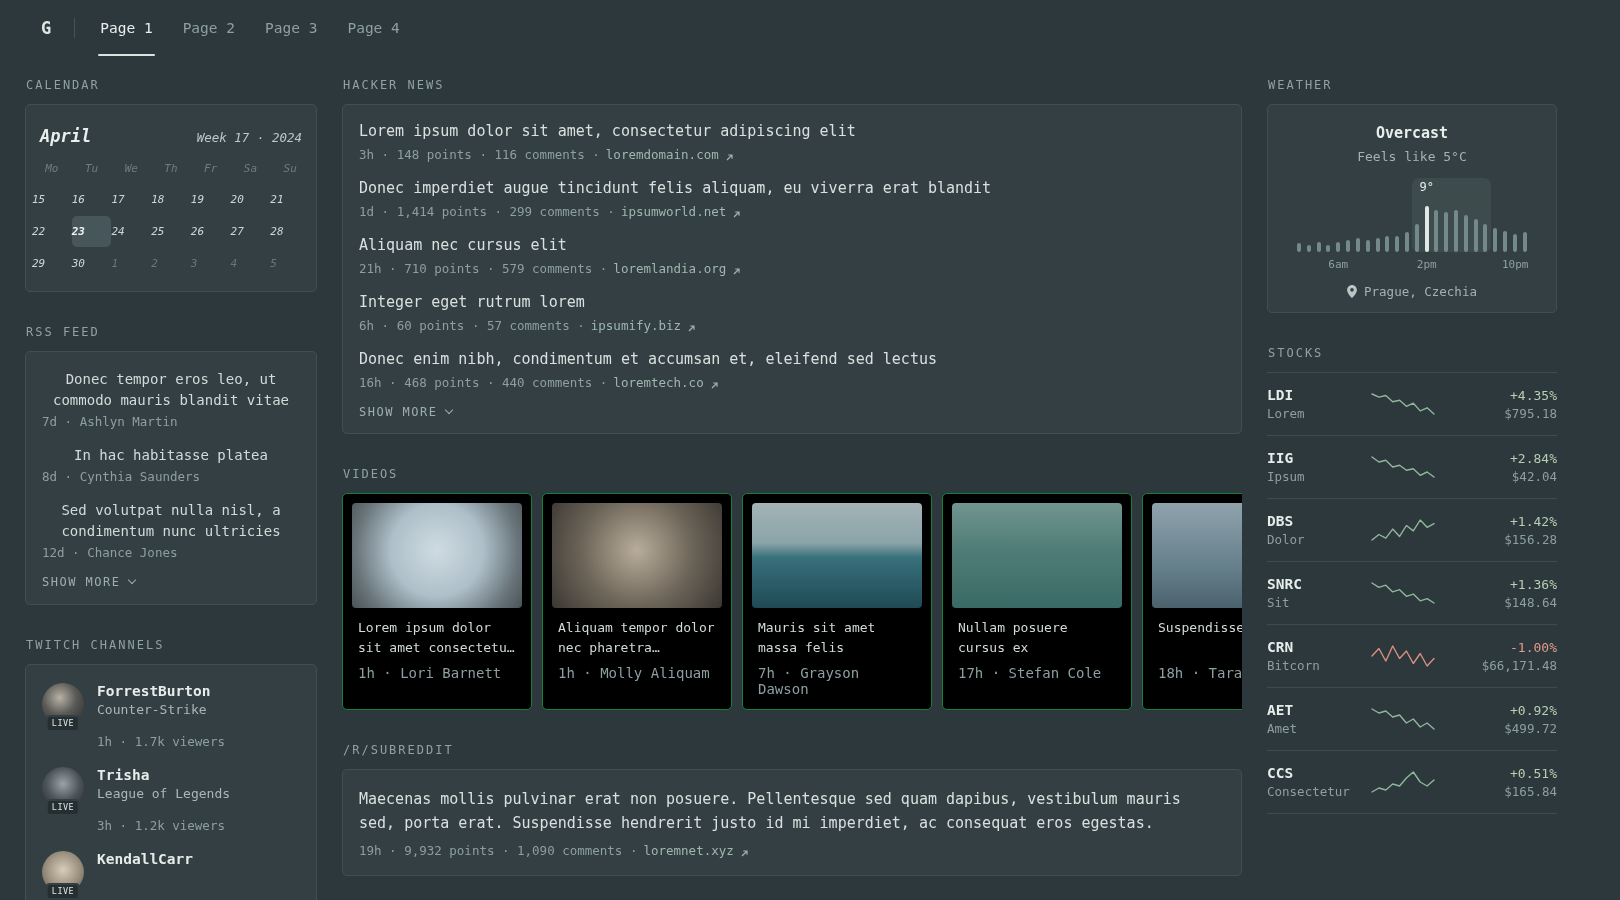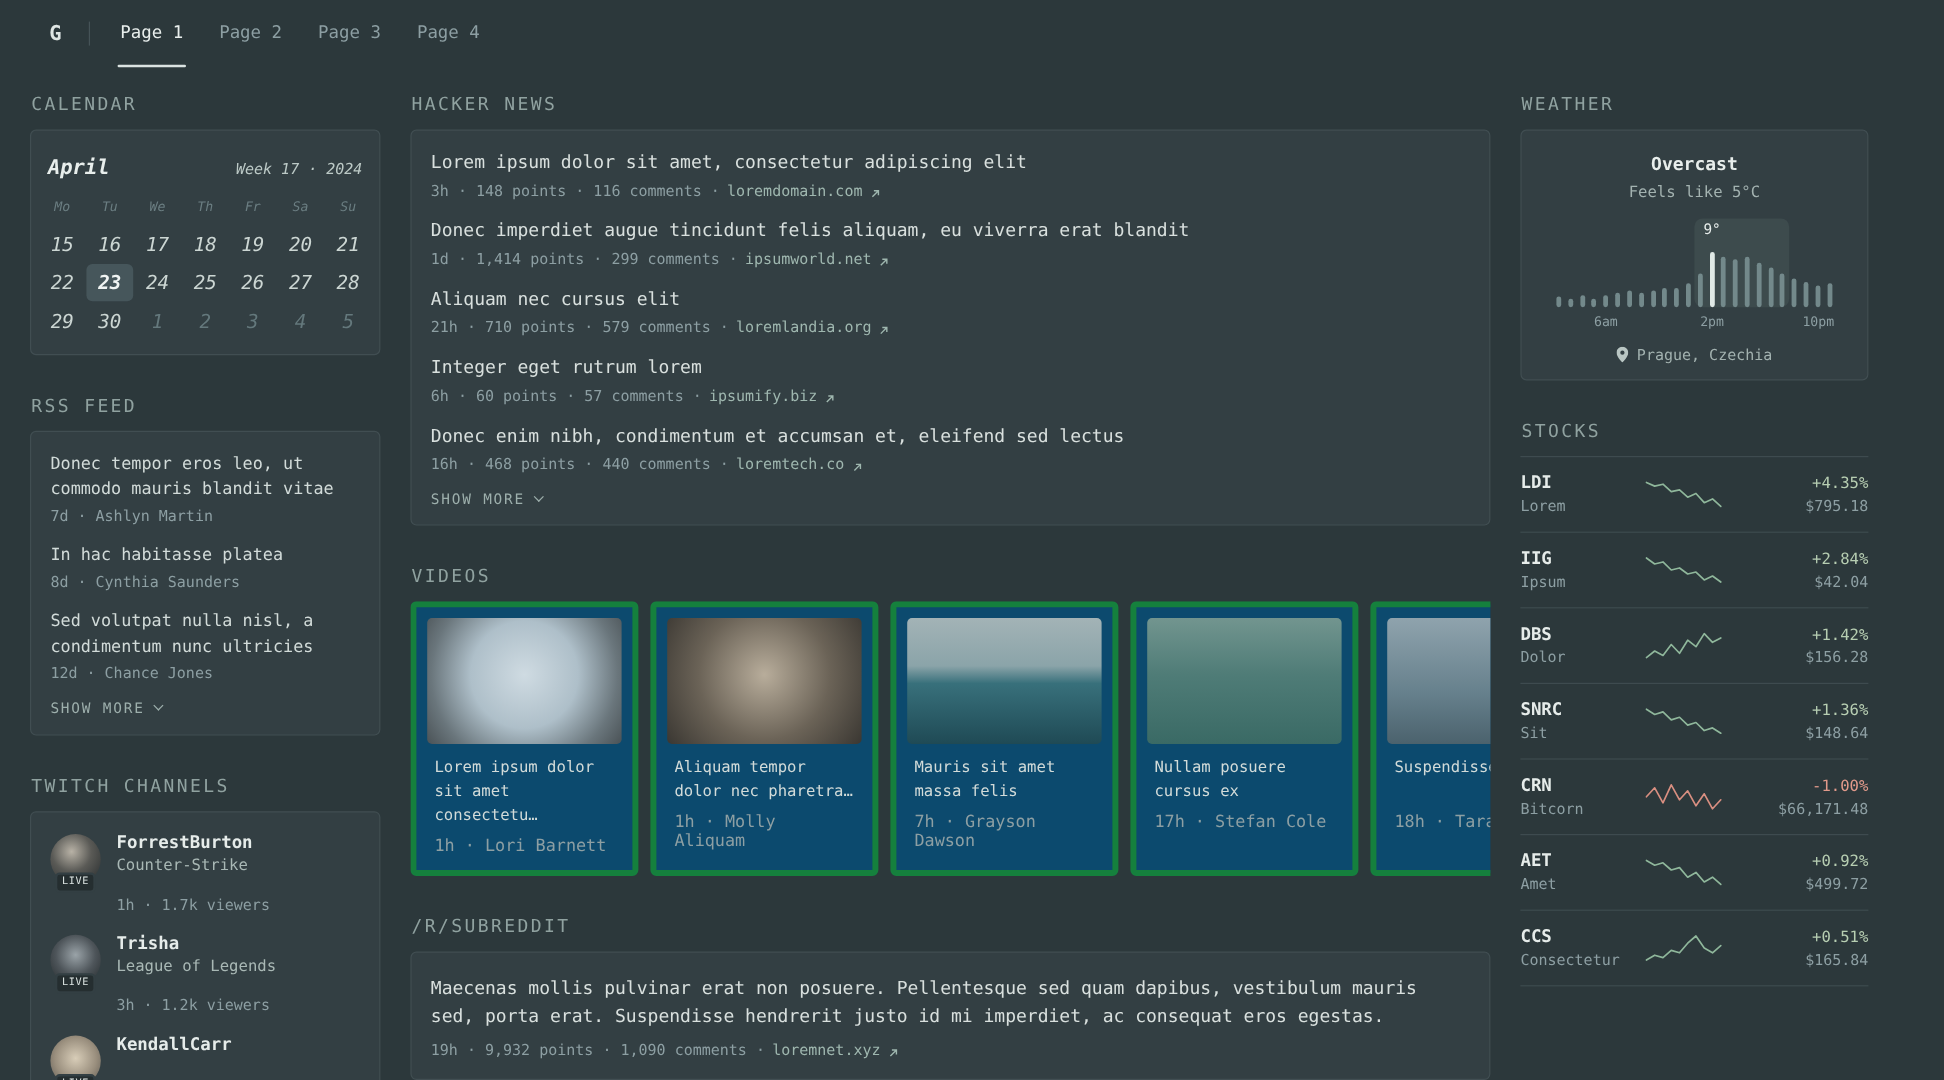--- a/index.html
+++ b/index.html
@@ -16,38 +16,38 @@
   .logo { display:flex; align-items:center; font-size:17px; font-weight:bold; color:#dfe6e4; margin-right:23px; }
   .topbar-divider { width:1px; height:20px; background:#455357; align-self:center; margin-right:23px; }
   .tabs { display:flex; gap:26px; }
   .tab { display:flex; align-items:center; position:relative; padding:0 2px; font-size:14.5px; color:#8d9fa3; cursor:pointer; }
   .tab.active { color:#e8eeec; }
   .tab.active::after { content:""; position:absolute; left:0; right:0; bottom:0; height:2px; background:#dbe3e1; border-radius:1px; }
 
   
   .content { display:grid; grid-template-columns:292px 900px 290px; column-gap:25px; padding:22px 0 0 25px; align-items:start; }
   .widget { margin-bottom:33px; }
-  .widget-title { font-size:15px; letter-spacing:2px; color:#90a2a0; margin:0 0 12px 1px; }
+  .widget-title { font-size:12px; letter-spacing:2px; color:#90a2a0; margin:0 0 12px 1px; }
   .card { background:#333f43; border:1px solid #414e52; border-radius:5px; }
 
   
   .cal-card { padding:15px 6px 12px;font-style:italic; }
   .cal-head { display:flex; justify-content:space-between; align-items:baseline; padding:6px 8px 12px; }
   .cal-month { font-size:17px; font-weight:bold; color:#e8eeec; }
   .cal-week { font-size:12.5px; color:#bcc9c6; }
   .cal-grid { display:grid; grid-template-columns:repeat(7,1fr); row-gap:1px; }
   .dow { text-align:center; font-size:11px; color:#6b7e82; padding:4px 0 9px; }
-  .day { text-align:center; font-size:16px; height:31px; line-height:31px; color:#ccd6d3; border-radius:5px; }
+  .day { text-align:left; font-size:11px; height:31px; line-height:31px; color:#ccd6d3; border-radius:5px; }
   .day.out { color:#64787c; }
   .day.sel { background:#46565b; color:#f0f4f3; font-weight:bold; }
 
   
   .rss-card { padding:17px 16px 15px; }
   .rss-item + .rss-item { margin-top:16px; }
-  .rss-title { font-size:14px; line-height:21px; color:#d2dbd9; }
+  .rss-title { font-size:14px; line-height:21px; color:#d2dbd9;text-align:center; }
   .rss-meta { font-size:12.5px; color:#8d9fa3; margin-top:3px; }
   .show-more { margin-top:15px; display:flex; align-items:center; gap:8px; font-size:12px; letter-spacing:1.5px; color:#9dafac; cursor:pointer;text-align:center; }
   .chev { width:6px; height:6px; border-right:1.4px solid currentColor; border-bottom:1.4px solid currentColor; transform:rotate(45deg); margin-top:-4px; display:inline-block; }
 
   
   .tw-card { padding:18px 16px; }
   .tw-item { display:flex; gap:13px; align-items:flex-start; cursor:pointer; }
   .tw-item + .tw-item { margin-top:18px; }
   .tw-avatar-wrap { position:relative; flex:0 0 42px; }
   .tw-avatar { width:42px; height:42px; border-radius:50%; }
@@ -66,21 +66,21 @@
   .meta-line { font-size:12.5px; color:#8d9fa3; margin-top:5px; display:flex; align-items:flex-end; gap:6px; }
   .domain { color:#9fb7af; cursor:pointer; }
   .ext-icon { color:#9fb7af; display:inline-flex; }
   .ext-icon svg { display:block; }
   .sub-card { padding:17px 16px; }
   .post-text { font-size:15px; line-height:24px; color:#d9e0de; cursor:pointer; }
   .sub-card .meta-line { margin-top:8px; }
 
   
   .videos-row { display:flex; gap:10px; overflow:hidden; width:900px; }
-  .video-card { flex:0 0 190px; background:#0c4a6e; border:5px solid #15803d; border-radius:5px; padding:9px 9px 12px; cursor:pointer; }
+  .video-card { flex:0 0 190px; background:#000000; border:1px solid #15803d; border-radius:5px; padding:9px 9px 12px; cursor:pointer; }
   .v-thumb { height:105px; border-radius:4px; margin-bottom:10px; }
   .t1 { background:radial-gradient(circle at 50% 45%, #cfdbe2 0%, #aebfc9 45%, #6a767c 78%, #4a5256 100%); }
   .t2 { background:radial-gradient(circle at 50% 45%, #b8ad9b 0%, #6b6357 55%, #3a3732 100%); }
   .t3 { background:linear-gradient(180deg, #a3b3b6 0%, #8ba4a9 38%, #38707b 52%, #1f4a55 100%); }
   .t4 { background:linear-gradient(180deg, #72958f 0%, #4f7c77 45%, #3a6a65 100%); }
   .t5 { background:linear-gradient(180deg, #8fa3ad 0%, #66808c 60%, #4b626d 100%); }
   .v-title { font-size:13px; line-height:20px; color:#d2dbd9; padding:0 6px; min-height:40px; }
   .v-meta { font-size:14px; color:#8d9fa3; padding:0 6px; margin-top:7px; }
 
   

